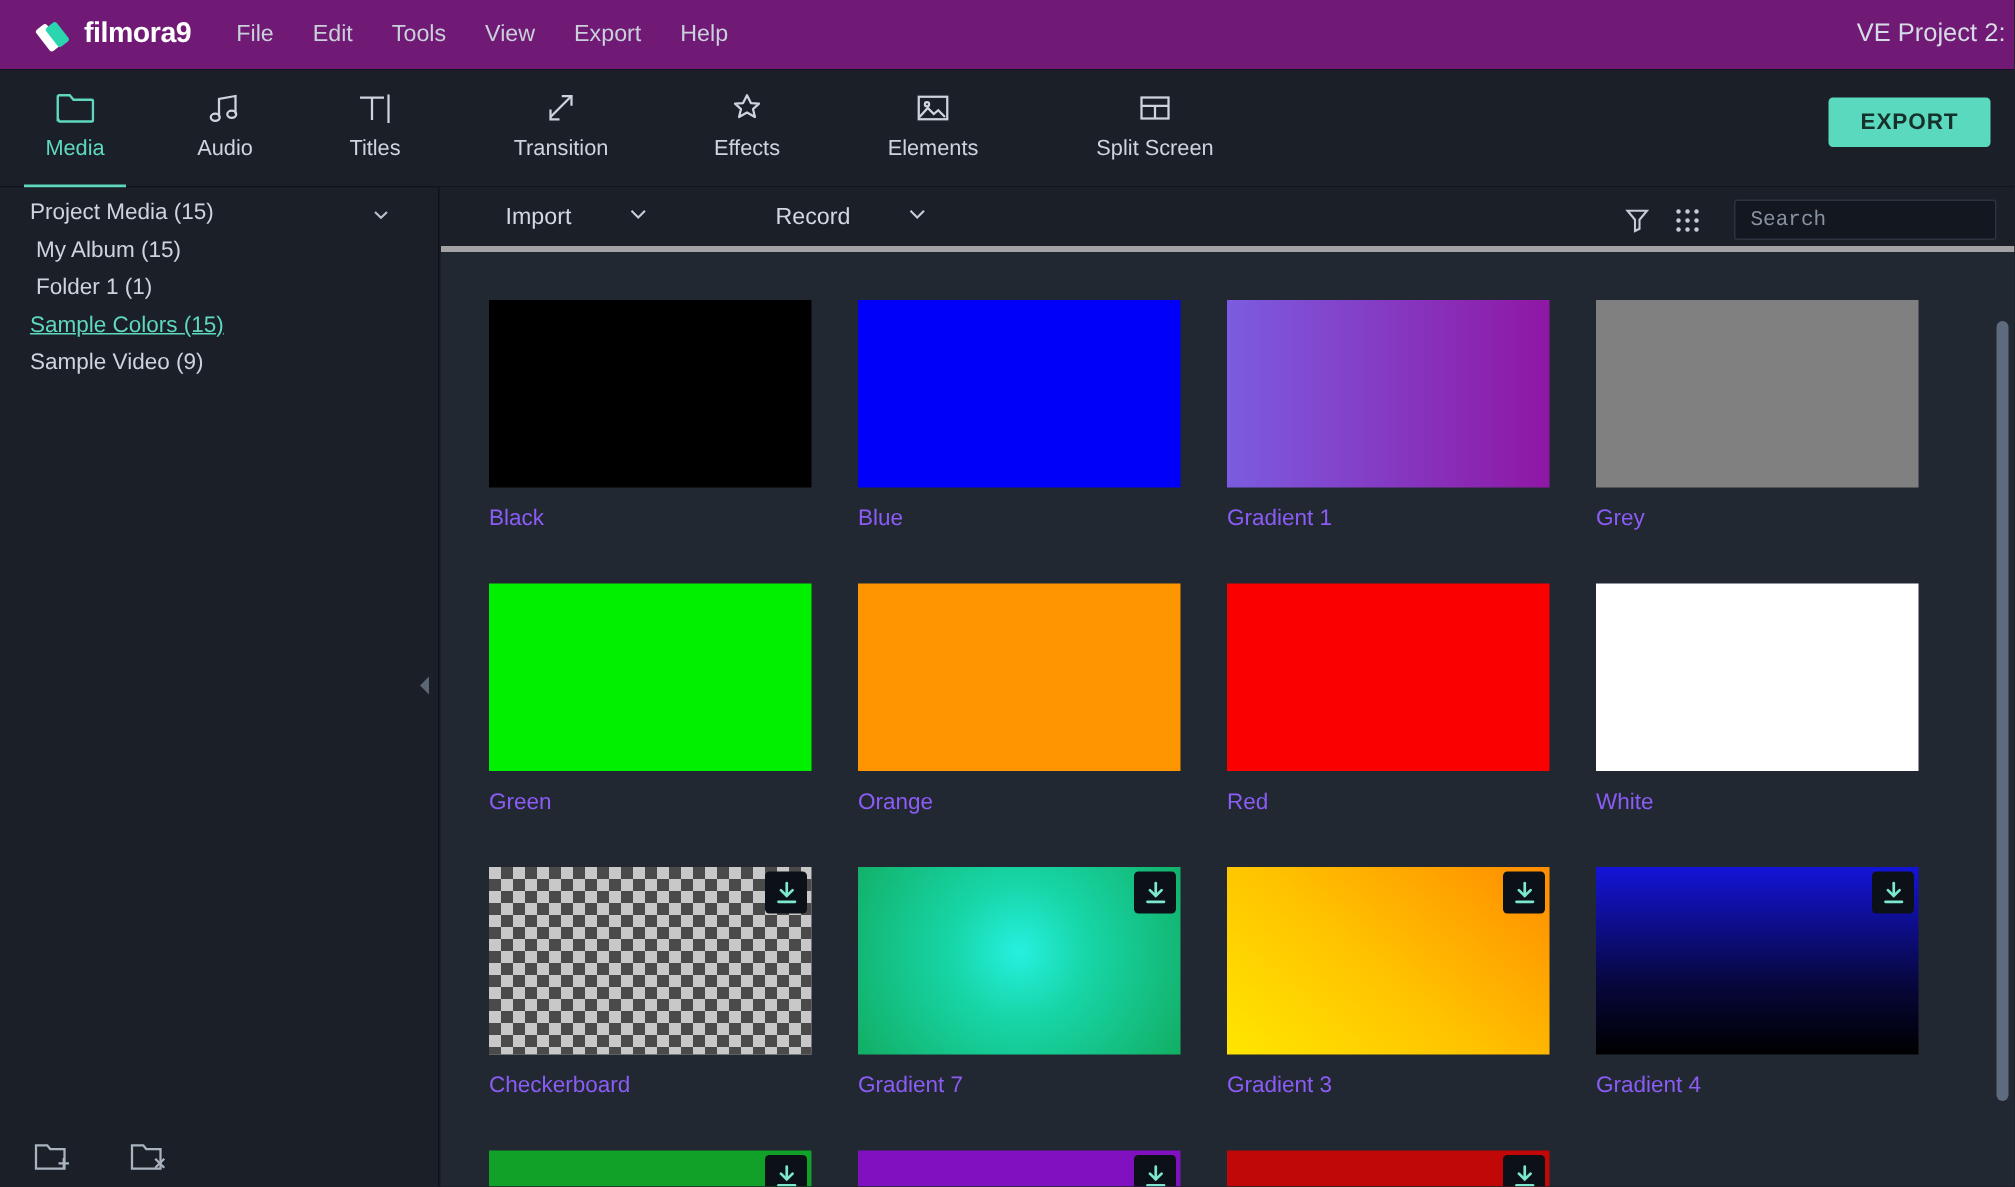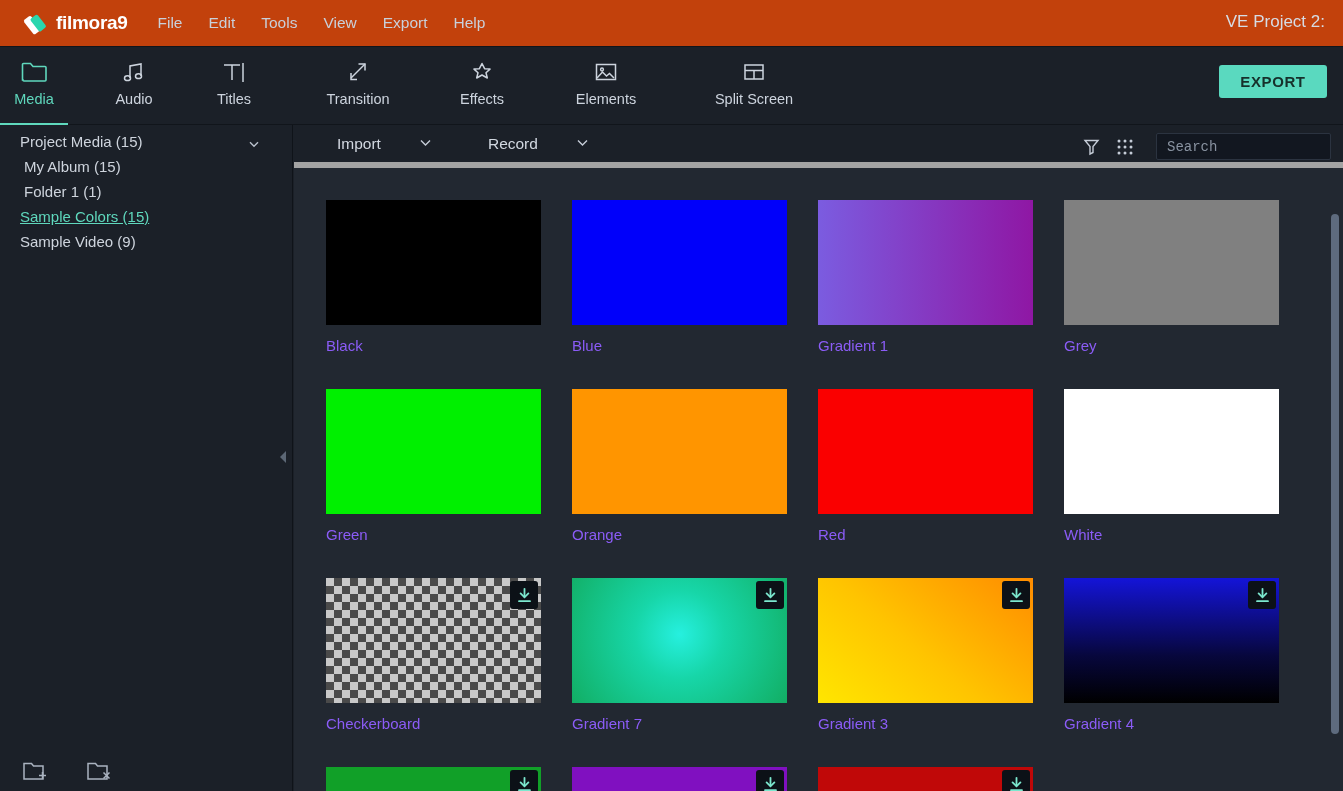--- a/index.html
+++ b/index.html
@@ -7,45 +7,45 @@
     width: 1343px; height: 791px;
     background: #1b2028;
     font-family: "Liberation Sans", sans-serif;
     overflow: hidden;
   }
   #app { position: relative; width: 1343px; height: 791px; background: #1b2028; }
 
   
   .titlebar {
     position: absolute; left: 0; top: 0; width: 1343px; height: 47px;
-    background: #c2410c; display: flex; align-items: center;
+    background: #701a75; display: flex; align-items: center;
     border-bottom: 1px solid #11151b;
   }
   .logo-wrap { display: flex; align-items: center; margin-left: 22px; }
   .logo-mark { width: 26px; height: 26px; position: relative; }
   .logo-text {
     margin-left: 8px; color: #ffffff; font-size: 19px; font-weight: bold;
     letter-spacing: -0.3px;
   }
   .menu { display: flex; align-items: center; margin-left: 30px; gap: 26px; }
   .menu-item {
     color: #c9d0da; font-size: 15.5px; cursor: default; white-space: nowrap;
   }
   .project-title {
-    position: absolute; right: 16px; top: 12px;
+    position: absolute; right: 4px; top: 12px;
     color: #d6dce5; font-size: 17px; white-space: nowrap;
     padding-right: 2px;
   }
 
   
   .tabbar {
     position: absolute; left: 0; top: 47px; width: 1343px; height: 78px;
     background: #1b2028; border-bottom: 1px solid #11151b;
   }
-  .tabs { display: flex; align-items: flex-end; height: 78px; }
+  .tabs { display: flex; align-items: flex-end; height: 78px; padding-left: 16px; }
   .tab {
     width: 68px; height: 100%; display: flex; flex-direction: column;
     align-items: center; justify-content: center; gap: 7px;
     position: relative; cursor: default; padding-bottom: 6px;
   }
   .tab.wide { width: 116px; }
   .tab .ico { height: 24px; display:flex; align-items:center; justify-content:center; }
   .tab .lbl { font-size: 14.5px; color: #cdd4de; white-space: nowrap; }
   .tab.active .lbl { color: #5fd8bd; }
   .tab.active::after {
@@ -90,22 +90,22 @@
     display: flex; align-items: center; justify-content: center; cursor: pointer;
   }
 
   
   .media-panel {
     position: absolute; left: 294px; top: 125px; width: 1049px; height: 666px;
     background: #222831;
   }
   .media-toolbar {
     position: relative; height: 43px; width: 100%;
-    background: #1b2028; border-bottom: 6px solid #a3a3a3;
-    display: flex; align-items: center;
+    background: #1b2028; border-bottom: 4px solid #a3a3a3;
+    display: flex; align-items: center; gap: 29px;
   }
   .tb-btn {
     display: flex; align-items: center; gap: 38px; cursor: pointer;
     margin-left: 43px; color: #d2d8e1; font-size: 15.5px;
   }
   .tb-btn.record { margin-left: 56px; }
   .tb-right {
     position: absolute; right: 12px; top: 0; height: 43px;
     display: flex; align-items: center; gap: 0px;
   }

